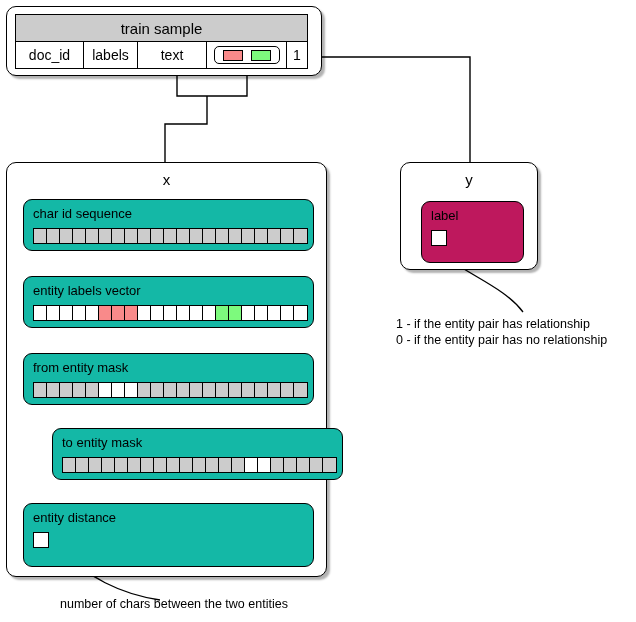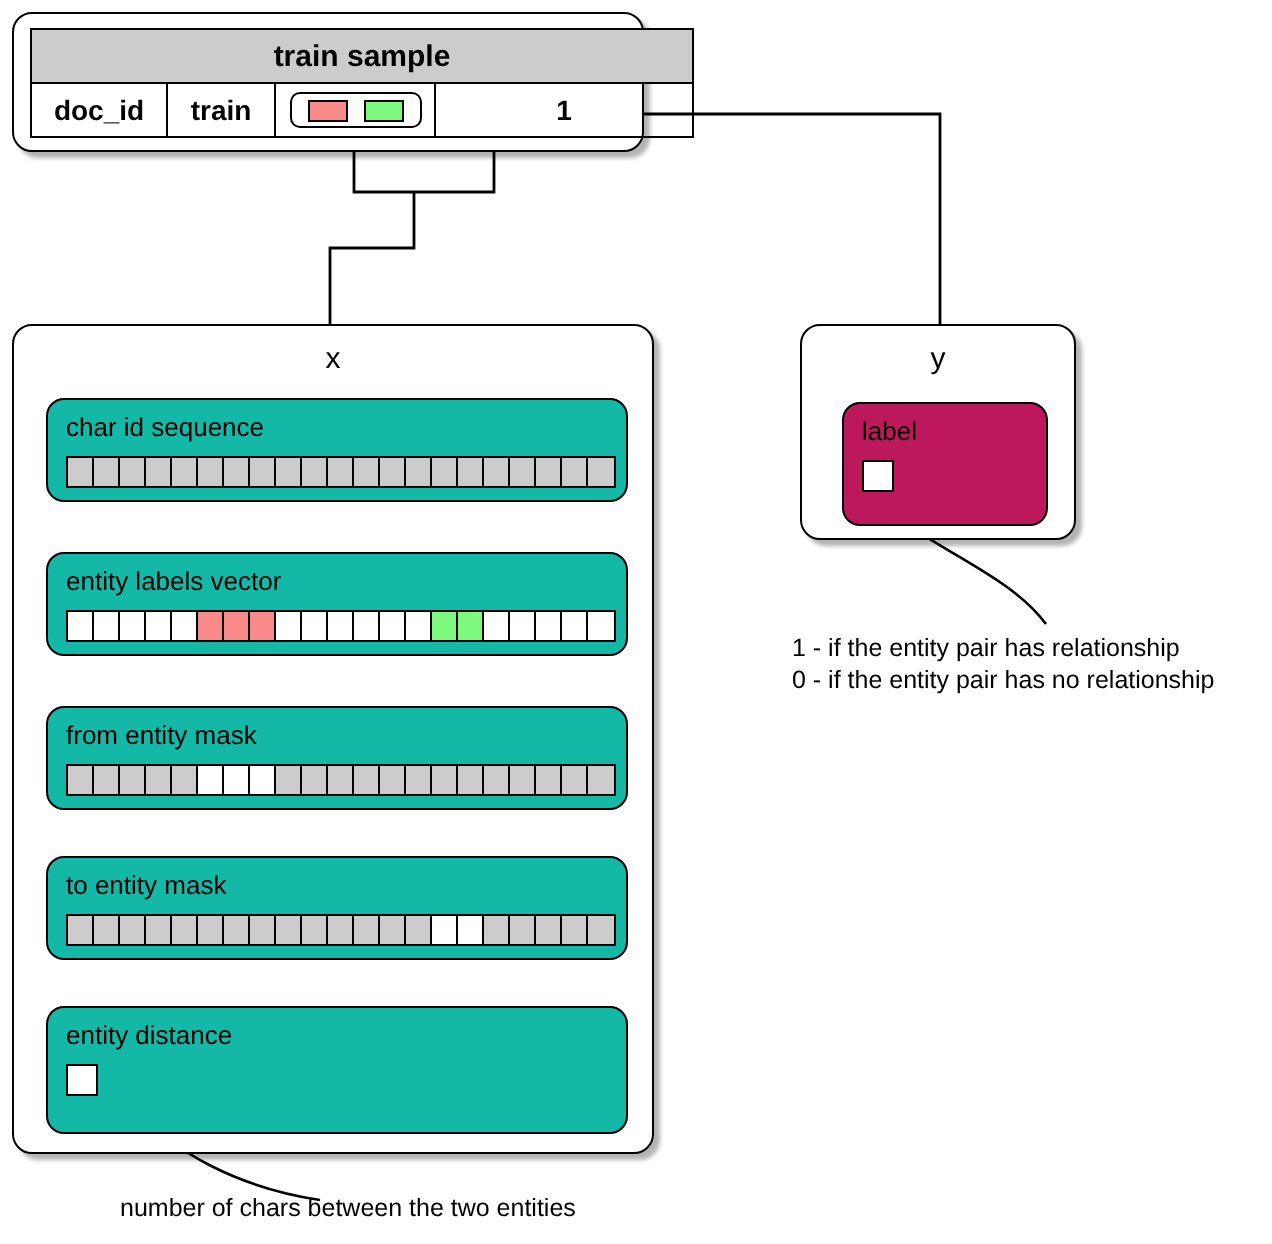--- a/index.html
+++ b/index.html
@@ -33,27 +33,26 @@
     left: 6px;
     top: 6px;
     width: 316px;
     height: 70px;
     padding: 6px;
   }
   .tbl {
     position: absolute;
     left: 8px;
     top: 7px;
-    width: 332px;
+    width: 293px;
     height: 55px;
     border: 1.4px solid #000000;
     box-sizing: border-box;
     display: flex;
     flex-direction: column;
-    font-weight: bold;
   }
   .tbl-header {
     height: 26px;
     background: #cccccc;
     border-bottom: 1.4px solid #000000;
     display: flex;
     align-items: center;
     justify-content: center;
     font-size: 15px;
   }
@@ -163,21 +162,21 @@
     width: 16px;
     height: 16px;
     border: 1.3px solid #000000;
     background: #ffffff;
     box-sizing: border-box;
   }
 
   #feat-charid   { top: 36px;  height: 52px; }
   #feat-entlab   { top: 113px; height: 52px; }
   #feat-frommask { top: 190px; height: 52px; }
-  #feat-tomask   { top: 265px; height: 52px; }
+  #feat-tomask   { top: 265px; height: 52px; margin-left: 29px; }
   #feat-dist     { top: 340px; height: 64px; }
 
   
   #label-sub {
     position: absolute;
     left: 20px;
     top: 38px;
     width: 103px;
     height: 62px;
     border: 1.4px solid #000000;
@@ -220,21 +219,22 @@
 
   <path d="M 160 600 C 120 594, 85 576, 66 552" fill="none" stroke="#000" stroke-width="1.3"></path>
   <polygon points="66,552 71,563 78,556" fill="#000"></polygon>
 </svg>
 
 <div class="rbox shadow" id="train-sample-box">
   <div class="tbl">
     <div class="tbl-header">train sample</div>
     <div class="tbl-row">
       <div class="cell c-docid">doc_id</div>
-      <div class="cell c-offset">train</div>
+      <div class="cell c-offset">labels</div>
+      <div class="cell c-text">text</div>
       <div class="cell c-pair">
         <div class="pair-inner">
           <span class="sw sw-red"></span>
           <span class="sw sw-green"></span>
         </div>
       </div>
       <div class="cell c-label">1</div>
     </div>
   </div>
 </div>

